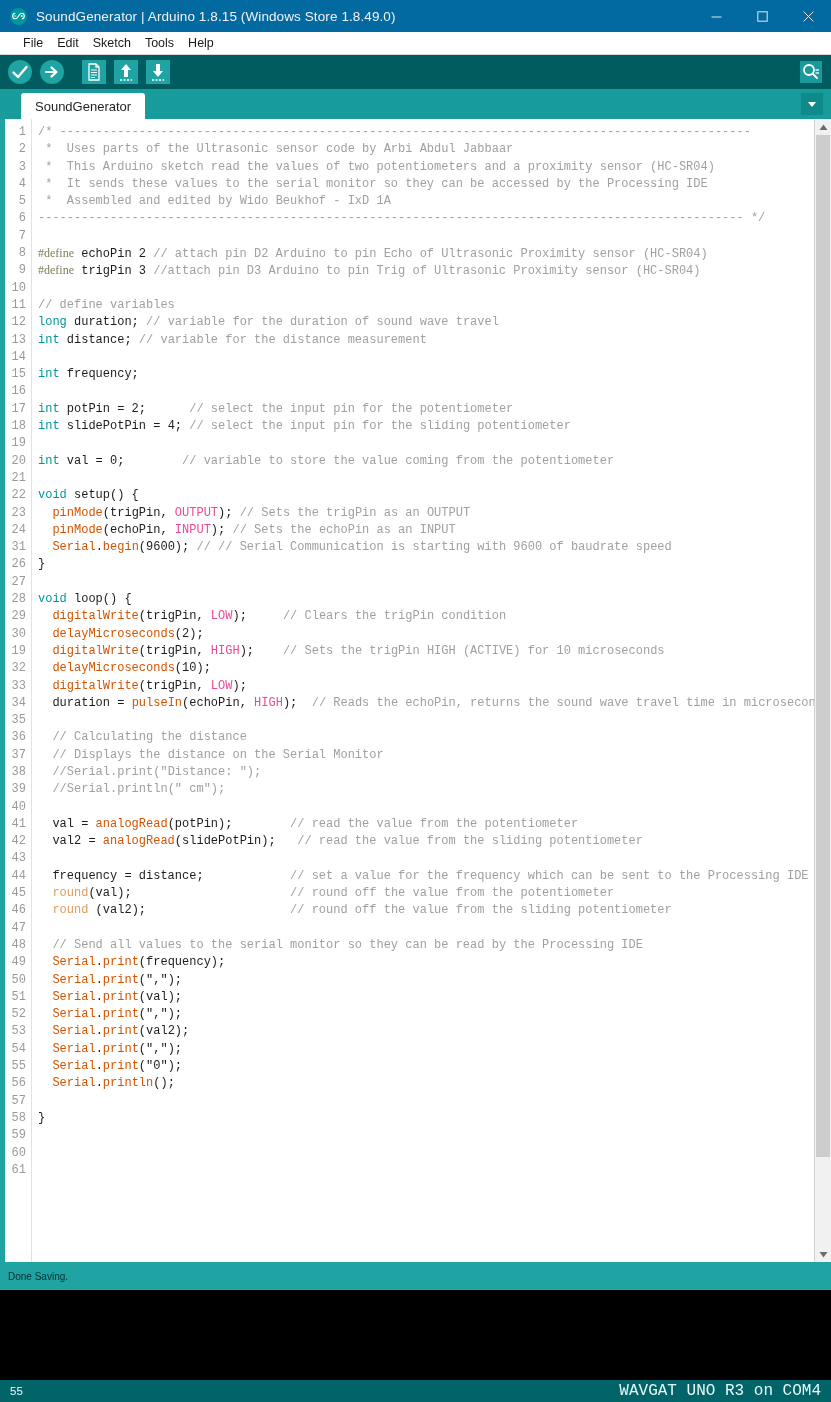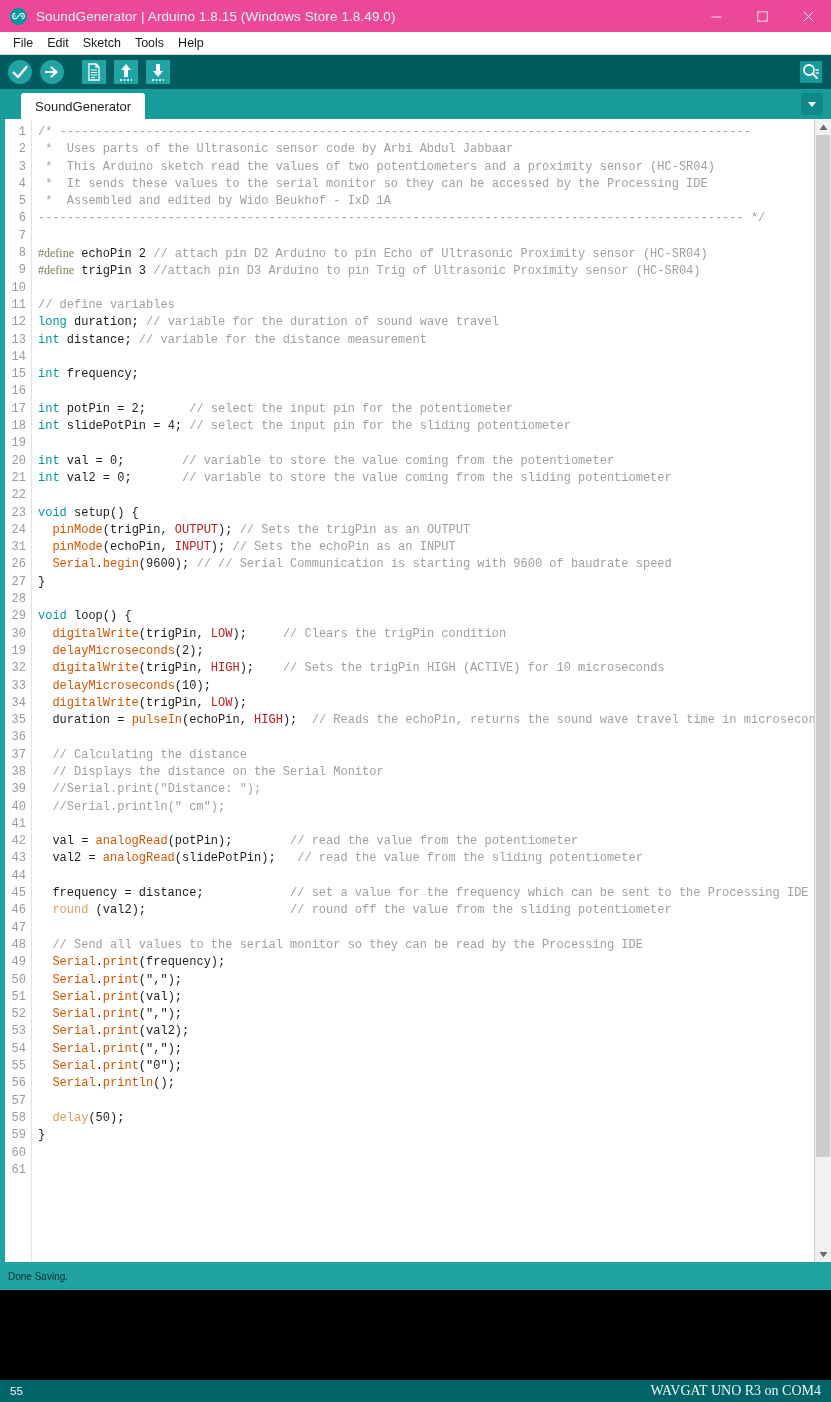--- a/index.html
+++ b/index.html
@@ -6,21 +6,21 @@
   body{
     width:831px;height:1402px;overflow:hidden;
     background:#000;
     font-family:"Liberation Sans",sans-serif;
     -webkit-font-smoothing:antialiased;
   }
   #app{width:831px;height:1402px;position:relative;display:flex;flex-direction:column;}
 
   
   .titlebar{
-    height:32px;background:#ec4899;display:flex;align-items:center;
+    height:32px;background:#0369a1;display:flex;align-items:center;
     flex:0 0 32px;
   }
   .title-logo{
     width:17px;height:17px;border-radius:50%;background:#00979c;
     margin-left:10px;margin-right:9px;flex:0 0 17px;position:relative;
     display:flex;align-items:center;justify-content:center;
   }
   .title-logo svg{display:block;}
   .title-text{
     color:#f2f2f2;font-size:13.5px;letter-spacing:0.1px;white-space:nowrap;
@@ -34,21 +34,21 @@
 
   
   .menubar{
     height:22px;background:#ffffff;display:flex;align-items:center;
     flex:0 0 22px;border-bottom:1px solid #d7d7d7;
   }
   .menu-item{
     font-size:12.5px;color:#1a1a1a;padding:0 7px;line-height:22px;
     font-family:"Liberation Sans",sans-serif;white-space:nowrap;
   }
-  .menu-item:first-child{margin-left:6px;}
+  .menu-item:first-child{margin-left:16px;}
 
   
   .toolbar{
     height:34px;background:#005c5f;flex:0 0 34px;display:flex;align-items:center;
     position:relative;
   }
   .tb-btn{
     width:28px;height:28px;display:flex;align-items:center;justify-content:center;
     margin-left:4px;
   }
@@ -91,21 +91,21 @@
     flex:1 1 auto;padding-top:5px;padding-left:6px;overflow:hidden;
     background:#ffffff;
   }
   .code .ln{
     font-family:"Liberation Mono",monospace;font-size:12px;line-height:17.3px;
     height:17.3px;white-space:pre;color:#1c1c1c;letter-spacing:0px;
   }
   .kw{color:#00979c;}         
   .fn{color:#d35400;}         
   .fn2{color:#e09c5a;}        
-  .cst{color:#b91c1c;}        
+  .cst{color:#ec4899;}        
   .cm{color:#a0a0a0;}         
   .pp{color:#7e7d5a;font-family:Liberation Serif, serif;}
 
   
   .vscroll{
     position:absolute;right:0;top:0;width:16px;height:100%;
     background:#f1f1f1;border-left:1px solid #d0d0d0;
     display:flex;flex-direction:column;align-items:center;
   }
   .vs-arrow{
@@ -129,22 +129,22 @@
     flex:0 0 90px;height:90px;background:#000000;
     border-left:5px solid #000;box-sizing:border-box;
   }
 
   
   .bottombar{
     flex:0 0 22px;height:22px;background:#006468;display:flex;align-items:center;
     padding:0 10px;box-sizing:border-box;
   }
   .bb-left{font-size:11.5px;color:#eaf7f7;font-family:"Liberation Sans",sans-serif;}
-  .bb-right{margin-left:auto;font-size:14px;color:#eaf7f7;
-    font-family:Liberation Serif, serif;white-space:nowrap;}
+  .bb-right{margin-left:auto;font-size:16px;color:#eaf7f7;
+    font-family:Liberation Mono, monospace;white-space:nowrap;}
 </style>
 </head>
 <body>
 
 <div id="app">
 
   <div class="titlebar">
     <div class="title-logo">
       <svg width="13" height="8" viewBox="0 0 13 8">
         <path d="M3.3 1.2C1.7 1.2 0.7 2.4 0.7 4s1 2.8 2.6 2.8c1.6 0 2.4-1.4 3.2-2.8C7.3 2.6 8.1 1.2 9.7 1.2c1.6 0 2.6 1.2 2.6 2.8s-1 2.8-2.6 2.8" fill="none" stroke="#ffffff" stroke-width="1.1"></path>
@@ -321,21 +321,20 @@
         <div class="ln"><span class="cm">// define variables</span></div>
         <div class="ln"><span class="kw">long</span><span> duration; </span><span class="cm">// variable for the duration of sound wave travel</span></div>
         <div class="ln"><span class="kw">int</span><span> distance; </span><span class="cm">// variable for the distance measurement</span></div>
         <div class="ln">&nbsp;</div>
         <div class="ln"><span class="kw">int</span><span> frequency;</span></div>
         <div class="ln">&nbsp;</div>
         <div class="ln"><span class="kw">int</span><span> potPin = 2;      </span><span class="cm">// select the input pin for the potentiometer</span></div>
         <div class="ln"><span class="kw">int</span><span> slidePotPin = 4; </span><span class="cm">// select the input pin for the sliding potentiometer</span></div>
         <div class="ln">&nbsp;</div>
         <div class="ln"><span class="kw">int</span><span> val = 0;        </span><span class="cm">// variable to store the value coming from the potentiometer</span></div>
-        <div class="ln"><span class="kw">int</span><span> val2 = 0;       </span><span class="cm">// variable to store the value coming from the sliding potentiometer</span></div>
         <div class="ln">&nbsp;</div>
         <div class="ln"><span class="kw">void</span><span> setup() {</span></div>
         <div class="ln"><span>  </span><span class="fn">pinMode</span><span>(trigPin, </span><span class="cst">OUTPUT</span><span>); </span><span class="cm">// Sets the trigPin as an OUTPUT</span></div>
         <div class="ln"><span>  </span><span class="fn">pinMode</span><span>(echoPin, </span><span class="cst">INPUT</span><span>); </span><span class="cm">// Sets the echoPin as an INPUT</span></div>
         <div class="ln"><span>  </span><span class="fn">Serial</span><span>.</span><span class="fn">begin</span><span>(9600); </span><span class="cm">// // Serial Communication is starting with 9600 of baudrate speed</span></div>
         <div class="ln"><span>}</span></div>
         <div class="ln">&nbsp;</div>
         <div class="ln"><span class="kw">void</span><span> loop() {</span></div>
         <div class="ln"><span>  </span><span class="fn">digitalWrite</span><span>(trigPin, </span><span class="cst">LOW</span><span>);     </span><span class="cm">// Clears the trigPin condition</span></div>
         <div class="ln"><span>  </span><span class="fn">delayMicroseconds</span><span>(2);</span></div>
@@ -346,33 +345,33 @@
         <div class="ln">&nbsp;</div>
         <div class="ln"><span>  </span><span class="cm">// Calculating the distance</span></div>
         <div class="ln"><span>  </span><span class="cm">// Displays the distance on the Serial Monitor</span></div>
         <div class="ln"><span>  </span><span class="cm">//Serial.print("Distance: ");</span></div>
         <div class="ln"><span>  </span><span class="cm">//Serial.println(" cm");</span></div>
         <div class="ln">&nbsp;</div>
         <div class="ln"><span>  val = </span><span class="fn">analogRead</span><span>(potPin);        </span><span class="cm">// read the value from the potentiometer</span></div>
         <div class="ln"><span>  val2 = </span><span class="fn">analogRead</span><span>(slidePotPin);   </span><span class="cm">// read the value from the sliding potentiometer</span></div>
         <div class="ln">&nbsp;</div>
         <div class="ln"><span>  frequency = distance;            </span><span class="cm">// set a value for the frequency which can be sent to the Processing IDE</span></div>
+        <div class="ln"><span>  </span><span class="fn2">round</span><span>(val);                      </span><span class="cm">// round off the value from the potentiometer</span></div>
         <div class="ln"><span>  </span><span class="fn2">round</span><span> (val2);                    </span><span class="cm">// round off the value from the sliding potentiometer</span></div>
         <div class="ln">&nbsp;</div>
         <div class="ln"><span>  </span><span class="cm">// Send all values to the serial monitor so they can be read by the Processing IDE</span></div>
         <div class="ln"><span>  </span><span class="fn">Serial</span><span>.</span><span class="fn">print</span><span>(frequency);</span></div>
         <div class="ln"><span>  </span><span class="fn">Serial</span><span>.</span><span class="fn">print</span><span>(",");</span></div>
         <div class="ln"><span>  </span><span class="fn">Serial</span><span>.</span><span class="fn">print</span><span>(val);</span></div>
         <div class="ln"><span>  </span><span class="fn">Serial</span><span>.</span><span class="fn">print</span><span>(",");</span></div>
         <div class="ln"><span>  </span><span class="fn">Serial</span><span>.</span><span class="fn">print</span><span>(val2);</span></div>
         <div class="ln"><span>  </span><span class="fn">Serial</span><span>.</span><span class="fn">print</span><span>(",");</span></div>
         <div class="ln"><span>  </span><span class="fn">Serial</span><span>.</span><span class="fn">print</span><span>("0");</span></div>
         <div class="ln"><span>  </span><span class="fn">Serial</span><span>.</span><span class="fn">println</span><span>();</span></div>
         <div class="ln">&nbsp;</div>
-        <div class="ln"><span>  </span><span class="fn2">delay</span><span>(50);</span></div>
         <div class="ln"><span>}</span></div>
       </div>
 
     <div class="vscroll">
       <div class="vs-arrow">
         <svg width="9" height="7" viewBox="0 0 9 7">
             <path d="M4.5 0.5 L8.5 6 L0.5 6 Z" fill="#6b6b6b"></path>
           </svg>
       </div>
       <div class="vs-track">

